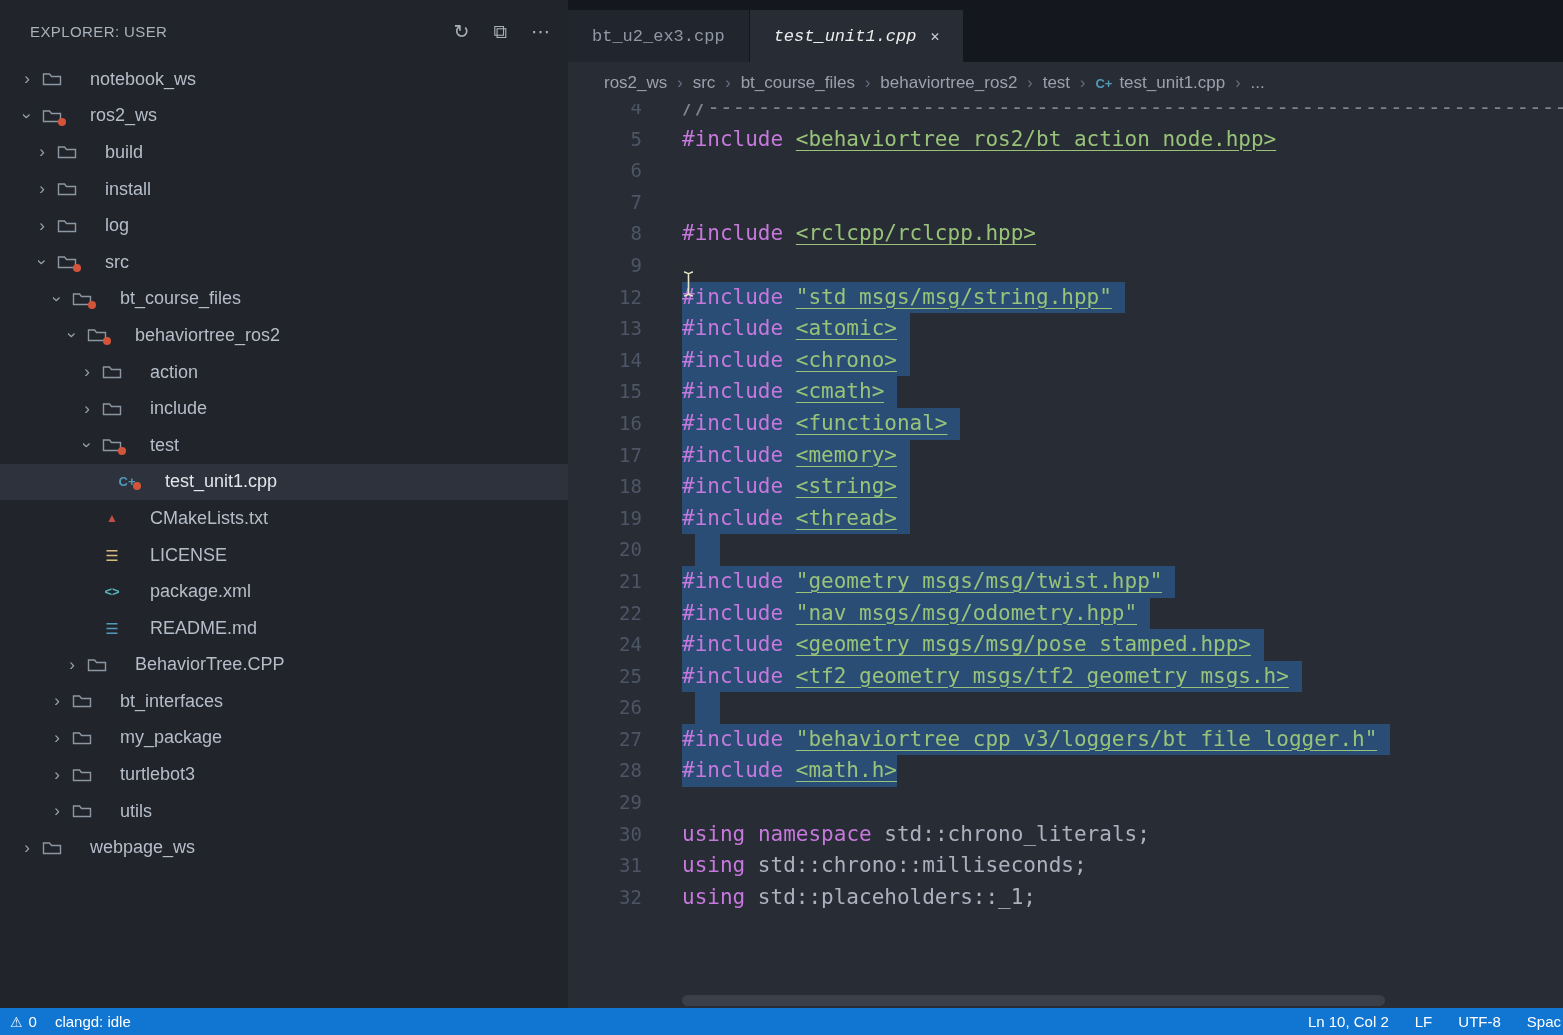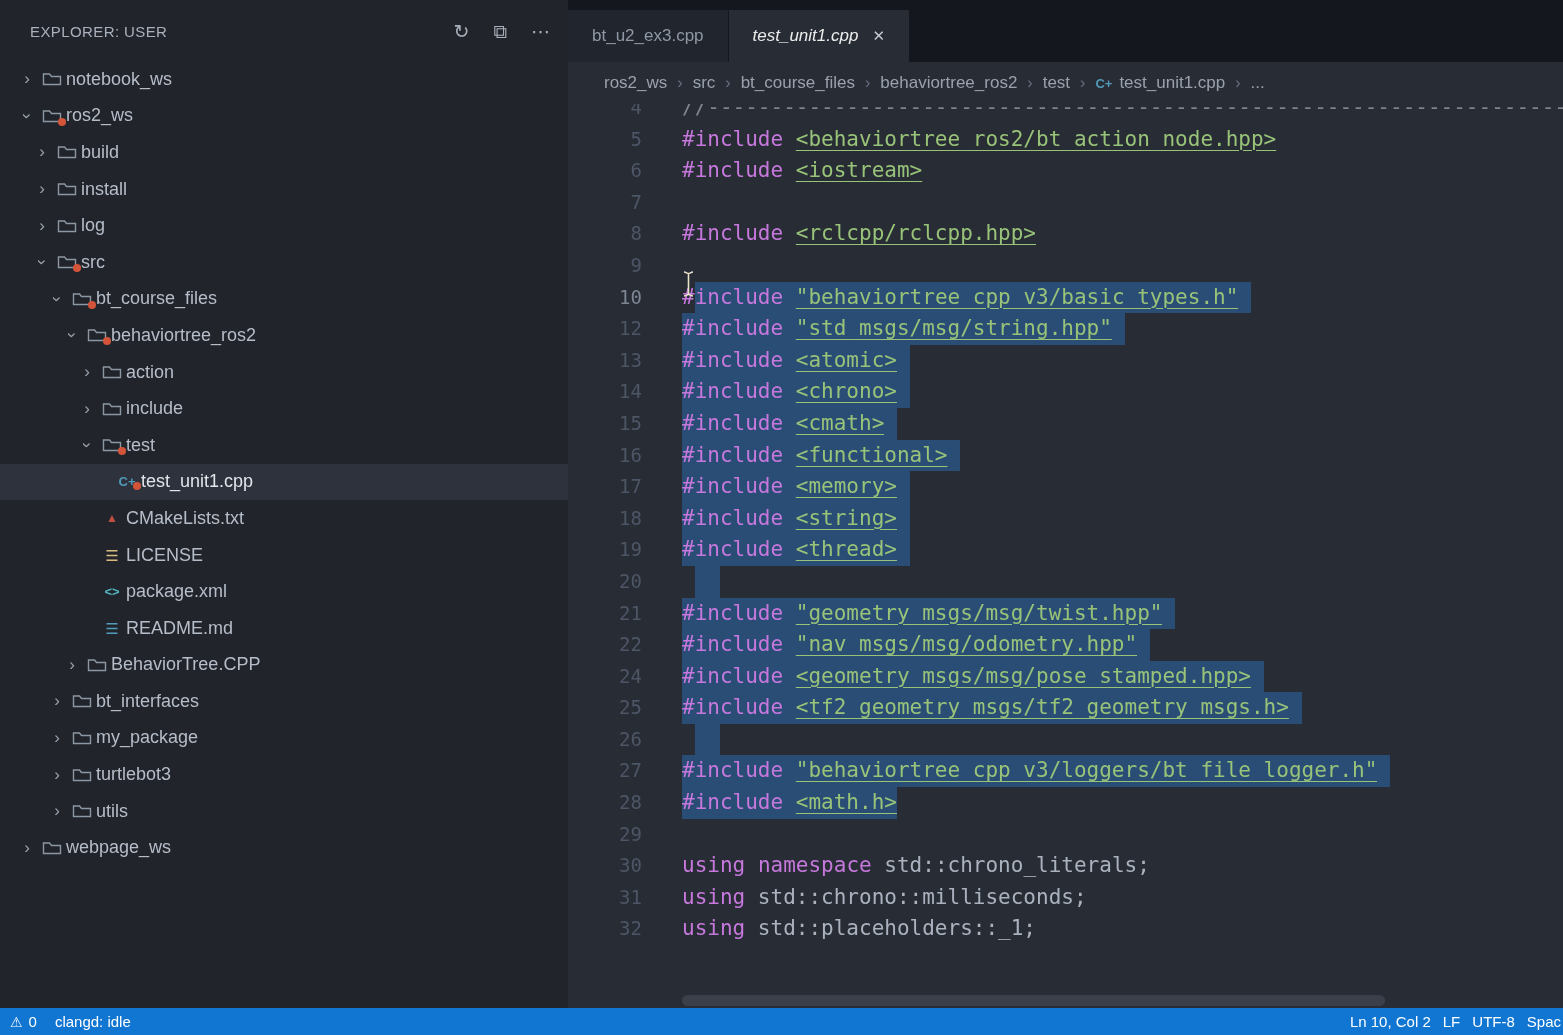--- a/index.html
+++ b/index.html
@@ -13,31 +13,31 @@
   .sidebar-title{flex:1;font-size:15px;color:#aab1bd;letter-spacing:.4px;}
   .sidebar-actions{display:flex;gap:24px;font-size:19px;color:#aab1bd;}
   .action-btn{cursor:pointer;line-height:1;}
   .tree{margin-top:14px;font-size:18px;}
   .tree-row{height:36.6px;display:flex;align-items:center;cursor:pointer;box-sizing:border-box;}
   .tree-row.selected{background:#2d323c;color:#e2e5ea;}
   .twisty{width:22px;flex-shrink:0;font-size:17px;color:#9aa2ae;display:inline-flex;justify-content:center;}
   .twisty.expanded{transform:rotate(90deg);}
   .iconwrap{width:28px;flex-shrink:0;display:inline-flex;justify-content:center;align-items:center;position:relative;}
   .dot{position:absolute;right:0;bottom:-2px;width:8px;height:8px;border-radius:50%;background:#d4543a;}
-  .tree-label{margin-left:0;white-space:nowrap;}
+  .tree-label{margin-left:24px;white-space:nowrap;}
   .fi{font-weight:bold;line-height:1;}
   .fi-cpp{color:#519aba;font-size:13px;}
   .fi-cmake{color:#c34e44;font-size:12px;}
   .fi-lic{color:#d7ba7d;font-size:15px;font-weight:normal;}
   .fi-xml{color:#56b6c2;font-size:13px;}
   .fi-md{color:#519aba;font-size:15px;font-weight:normal;}
 
   
   .editor-col{flex:1;min-width:0;display:flex;flex-direction:column;background:#282c34;}
-  .tabbar{height:62px;flex-shrink:0;background:#14171d;padding-top:10px;box-sizing:border-box;display:flex;}
+  .tabbar{height:62px;flex-shrink:0;background:#14171d;padding-top:10px;box-sizing:border-box;display:flex;font-family:Liberation Mono, monospace;}
   .tabs{display:flex;height:52px;}
   .tab{display:flex;align-items:center;gap:14px;padding:0 24px;font-size:17px;background:#21262e;
        color:#9098a5;border-right:1px solid #14171d;cursor:pointer;white-space:nowrap;}
   .tab.active{background:#282c34;color:#ececec;font-style:italic;}
   .tab-close{font-style:normal;font-size:15px;color:#c5cad3;cursor:pointer;}
   .breadcrumb{height:42px;flex-shrink:0;display:flex;align-items:center;gap:10px;padding-left:36px;
               font-size:17px;color:#9aa1ad;background:#282c34;white-space:nowrap;}
   .crumb{cursor:pointer;display:inline-flex;align-items:center;}
   .crumb-sep{color:#677086;font-size:16px;}
 
@@ -57,21 +57,21 @@
   .und{text-decoration:underline;text-underline-offset:4px;text-decoration-thickness:1px;}
   .caret{display:inline-block;width:2px;height:25px;background:#d8dbe0;vertical-align:-5px;margin-right:-2px;}
   .ibeam{position:absolute;left:114px;top:166px;pointer-events:none;}
   .hscrollbar{position:absolute;left:114px;bottom:2px;width:703px;height:11px;border-radius:6px;
               background:rgba(160,170,190,0.16);cursor:pointer;}
 
   
   .statusbar{height:27px;flex-shrink:0;background:#1176d2;color:#fff;display:flex;align-items:center;
              justify-content:space-between;font-size:15px;overflow:hidden;}
   .sb-left{display:flex;align-items:center;gap:18px;padding-left:10px;}
-  .sb-right{display:flex;align-items:center;gap:12px;padding-right:2px;}
+  .sb-right{display:flex;align-items:center;gap:26px;padding-right:2px;}
   .sb-item{display:flex;align-items:center;gap:6px;cursor:pointer;white-space:nowrap;}
   .warn-icon{font-size:14px;line-height:1;}
 </style>
 </head>
 <body>
 
 <div class="app">
   <div class="main">
 
     <aside class="sidebar">
@@ -320,25 +320,24 @@
           </span>
           <span class="crumb-sep">›</span>
           <span class="crumb">
             <span>...</span>
           </span>
         </div>
       <div class="code-area">
         <div id="code-lines">
             <div class="code-line"><span class="gutter">4</span><span class="line-text"><span class="tok tk-c">//----------------------------------------------------------------------------------------------------------------</span></span></div>
             <div class="code-line"><span class="gutter">5</span><span class="line-text"><span class="tok tk-k">#include </span><span class="tok tk-s und">&lt;behaviortree_ros2/bt_action_node.hpp&gt;</span></span></div>
-            <div class="code-line"><span class="gutter">6</span><span class="line-text"><span class="tok tk-k">#include </span><span class="tok tk-s und">&lt;iostream&gt;</span></span></div>
+            <div class="code-line"><span class="gutter">6</span></div>
             <div class="code-line"><span class="gutter">7</span></div>
             <div class="code-line"><span class="gutter">8</span><span class="line-text"><span class="tok tk-k">#include </span><span class="tok tk-s und">&lt;rclcpp/rclcpp.hpp&gt;</span></span></div>
             <div class="code-line"><span class="gutter">9</span><span class="line-text"></span></div>
-            <div class="code-line"><span class="gutter active">10</span><span class="line-text"><span class="tok tk-k">#</span><span class="caret"></span><span class="tok tk-k sel">include </span><span class="tok tk-s sel und">"behaviortree_cpp_v3/basic_types.h"</span><span class="tok tk-p sel"> </span></span></div>
             <div class="code-line"><span class="gutter">12</span><span class="line-text"><span class="tok tk-k sel">#include </span><span class="tok tk-s sel und">"std_msgs/msg/string.hpp"</span><span class="tok tk-p sel"> </span></span></div>
             <div class="code-line"><span class="gutter">13</span><span class="line-text"><span class="tok tk-k sel">#include </span><span class="tok tk-s sel und">&lt;atomic&gt;</span><span class="tok tk-p sel"> </span></span></div>
             <div class="code-line"><span class="gutter">14</span><span class="line-text"><span class="tok tk-k sel">#include </span><span class="tok tk-s sel und">&lt;chrono&gt;</span><span class="tok tk-p sel"> </span></span></div>
             <div class="code-line"><span class="gutter">15</span><span class="line-text"><span class="tok tk-k sel">#include </span><span class="tok tk-s sel und">&lt;cmath&gt;</span><span class="tok tk-p sel"> </span></span></div>
             <div class="code-line"><span class="gutter">16</span><span class="line-text"><span class="tok tk-k sel">#include </span><span class="tok tk-s sel und">&lt;functional&gt;</span><span class="tok tk-p sel"> </span></span></div>
             <div class="code-line"><span class="gutter">17</span><span class="line-text"><span class="tok tk-k sel">#include </span><span class="tok tk-s sel und">&lt;memory&gt;</span><span class="tok tk-p sel"> </span></span></div>
             <div class="code-line"><span class="gutter">18</span><span class="line-text"><span class="tok tk-k sel">#include </span><span class="tok tk-s sel und">&lt;string&gt;</span><span class="tok tk-p sel"> </span></span></div>
             <div class="code-line"><span class="gutter">19</span><span class="line-text"><span class="tok tk-k sel">#include </span><span class="tok tk-s sel und">&lt;thread&gt;</span><span class="tok tk-p sel"> </span></span></div>
             <div class="code-line"><span class="gutter">20</span><span class="line-text"><span class="tok tk-p"> </span><span class="tok tk-p sel">  </span></span></div>
             <div class="code-line"><span class="gutter">21</span><span class="line-text"><span class="tok tk-k sel">#include </span><span class="tok tk-s sel und">"geometry_msgs/msg/twist.hpp"</span><span class="tok tk-p sel"> </span></span></div>

